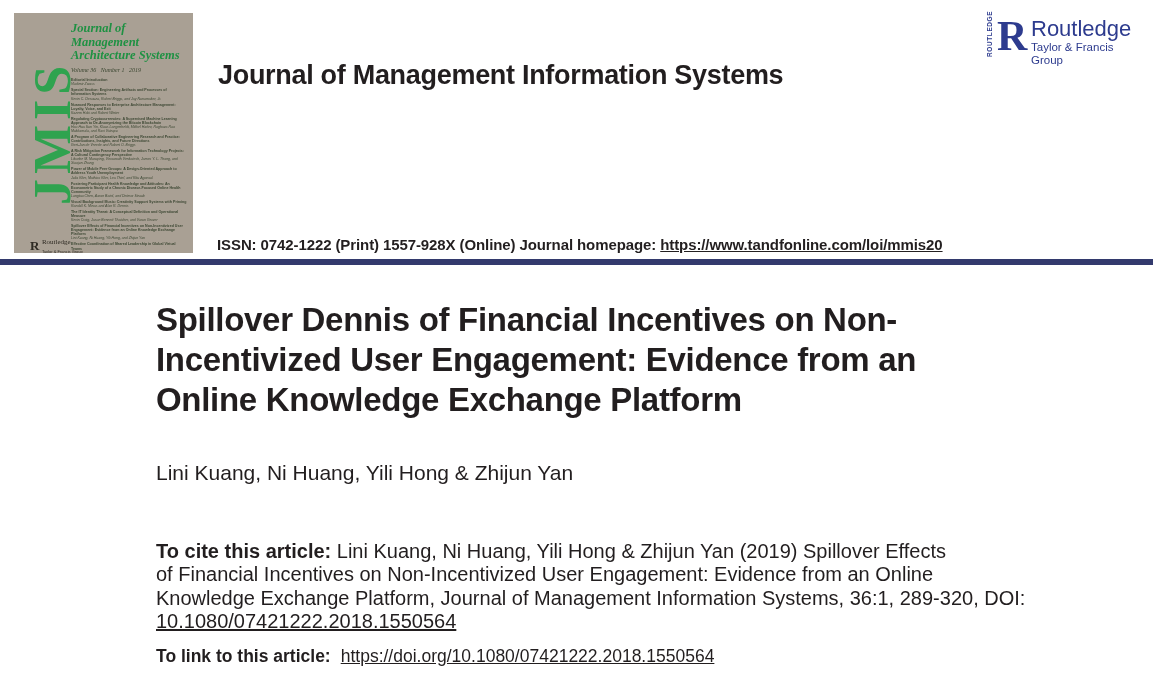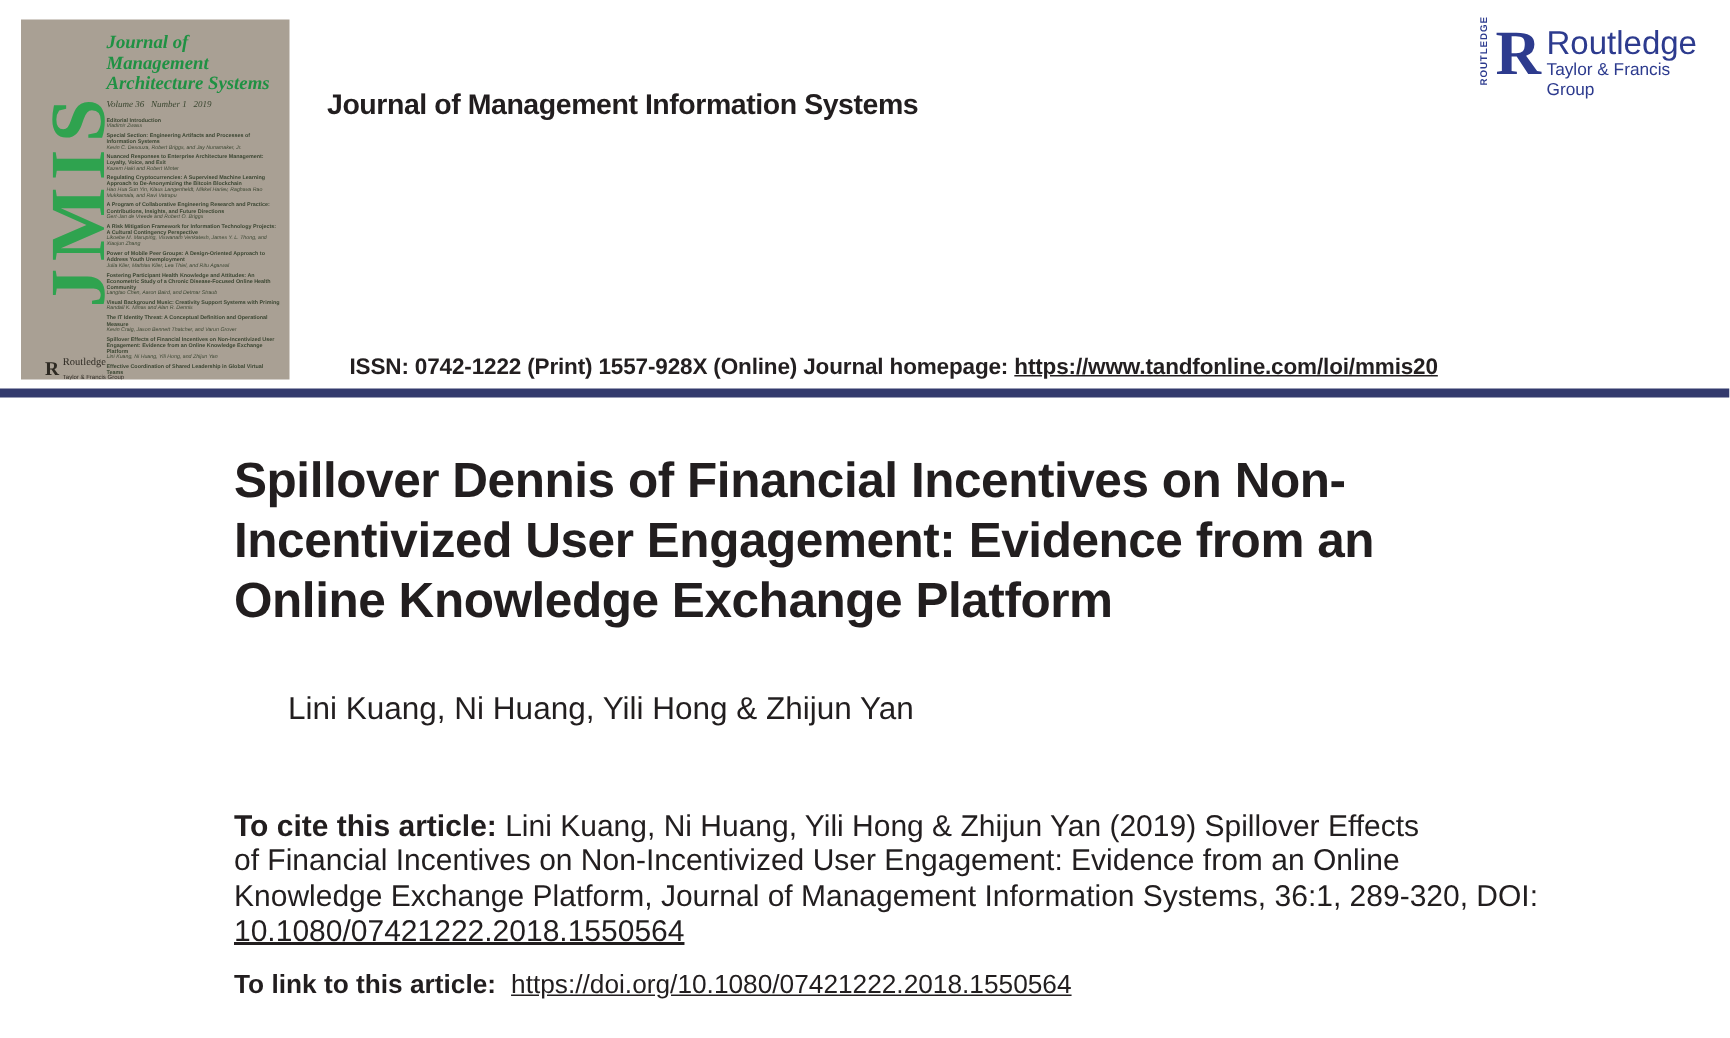--- a/index.html
+++ b/index.html
@@ -22,43 +22,43 @@
   .toc-entry{margin-bottom:4px;color:#3c4733;}
   .toc-entry .t{font-size:7.2px;line-height:8.2px;font-weight:700;}
   .toc-entry .a{font-size:7px;line-height:8px;font-style:italic;}
   .cover-logo{position:absolute;left:16px;bottom:-2px;display:flex;align-items:center;
               transform:scale(0.5);transform-origin:0 100%;color:#2e2a23;width:220px;}
   .cover-logo .r{font-family:"Liberation Serif",serif;font-weight:700;font-size:26px;line-height:26px;margin-right:5px;}
   .cover-logo .nm{font-family:"Liberation Serif",serif;font-size:14px;line-height:14px;}
   .cover-logo .tg{font-size:8px;line-height:9px;}
 
   
-  .journal-title{position:absolute;left:218px;top:60px;font-size:19px;font-weight:700;
+  .journal-title{position:absolute;left:218px;top:60px;font-size:27px;font-weight:700;
                  letter-spacing:-0.3px;color:#221e1f;}
   .tf-logo{position:absolute;left:985px;top:13px;width:160px;height:50px;color:#2d3b8e;}
   .tf-vert{position:absolute;width:44px;height:10px;left:-16px;top:17px;
            transform:rotate(-90deg);transform-origin:center;
            font-size:6.5px;font-weight:700;letter-spacing:0.6px;text-align:center;}
   .tf-r{position:absolute;left:12px;top:1px;font-family:"Liberation Serif",serif;
         font-weight:700;font-size:42px;line-height:44px;}
   .tf-words{position:absolute;left:46px;top:4px;}
   .tf-name{font-size:22px;line-height:24px;}
   .tf-tag{font-size:11.5px;line-height:13px;}
 
   .issn-line{position:absolute;left:217px;top:236px;font-size:15px;letter-spacing:-0.1px;}
   .issn-line a{color:inherit;text-decoration:underline;font-weight:700;}
-  .issn-line b{font-weight:700;margin-left:16px;}
+  .issn-line b{font-weight:700;}
 
   .rule{position:absolute;left:0;top:259px;width:1153px;height:6px;background:#333a6d;}
 
   
   .art-title{position:absolute;left:156px;top:300px;width:870px;
              font-size:33px;line-height:40px;font-weight:700;letter-spacing:-0.3px;color:#221e1f;}
   .art-title span{display:block;}
-  .authors{position:absolute;left:156px;top:461px;font-size:21px;color:#221e1f;margin-left:36px;}
+  .authors{position:absolute;left:156px;top:461px;font-size:21px;color:#221e1f;}
   .cite{position:absolute;left:156px;top:540px;font-size:20px;line-height:23.3px;color:#221e1f;}
   .cite .lbl{font-weight:700;}
   .cite a{color:inherit;text-decoration:underline;}
   .linkline{position:absolute;left:156px;top:646px;font-size:17.5px;color:#221e1f;}
   .linkline .lbl{font-weight:700;margin-right:10px;text-align:right;}
   .linkline a{color:inherit;text-decoration:underline;}
 </style>
 </head>
 <body>
 

